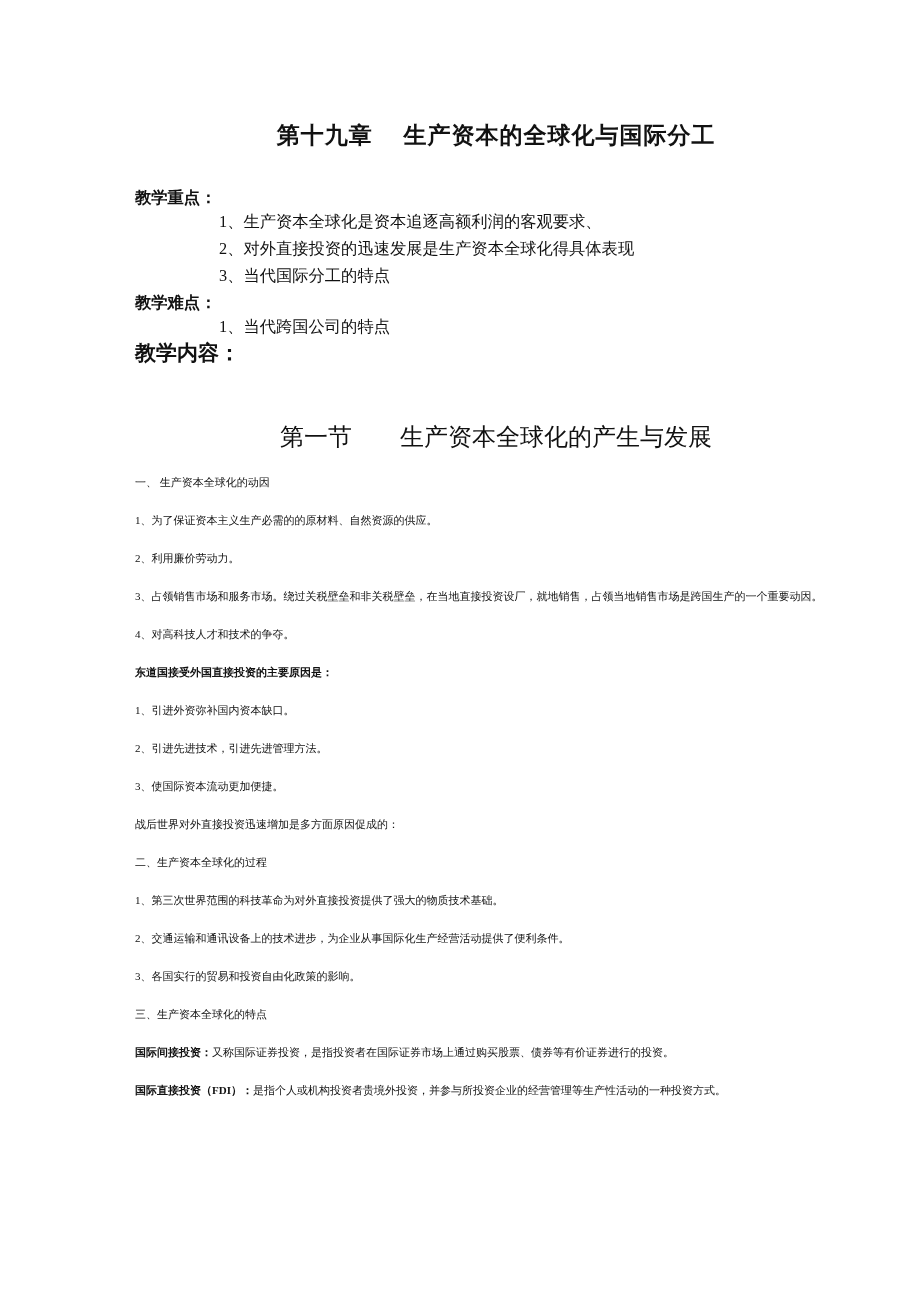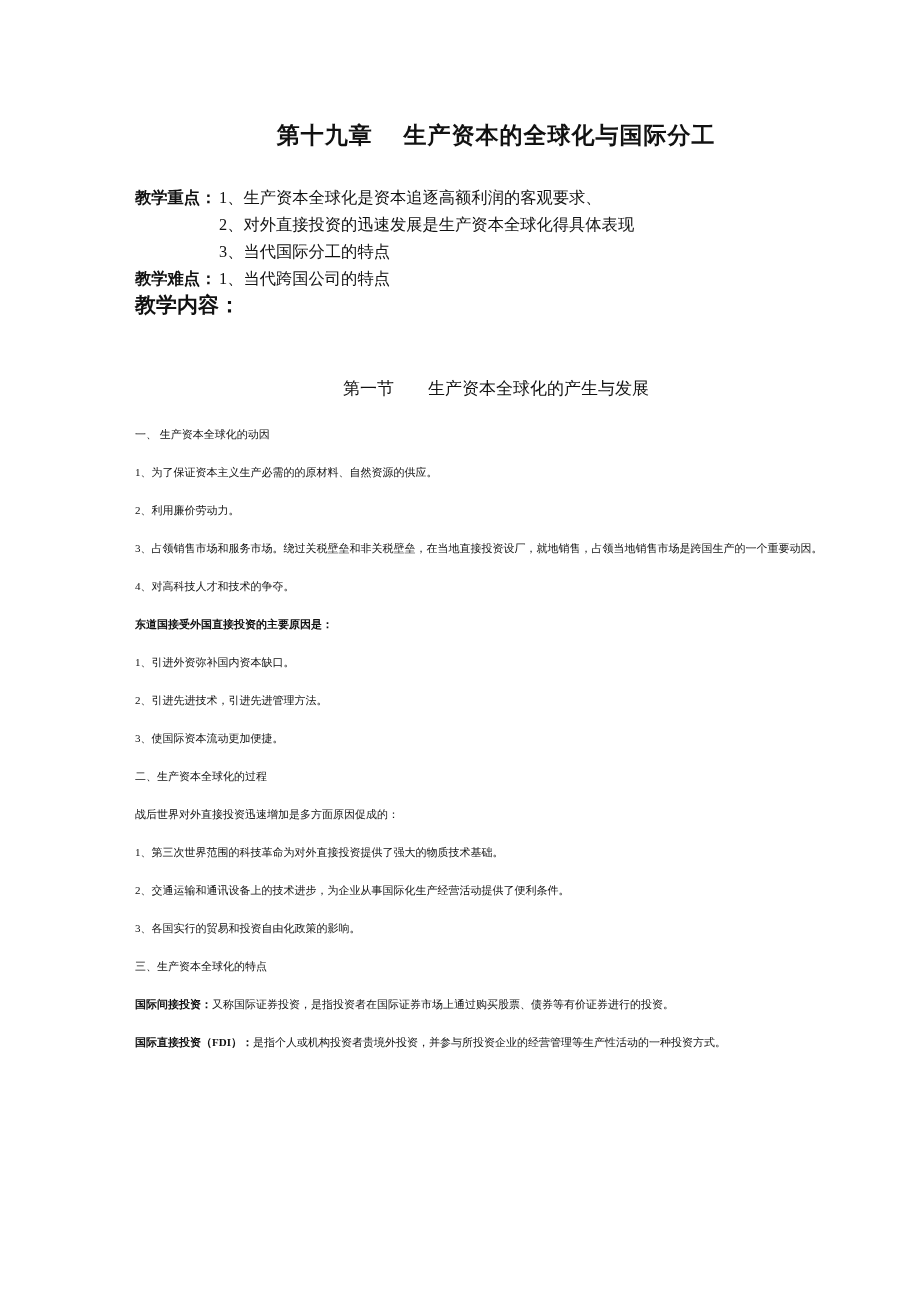--- a/index.html
+++ b/index.html
@@ -20,24 +20,24 @@
     font-weight: bold;
     text-align: center;
     margin: 0 0 32px 0;
     line-height: 32px;
     letter-spacing: 1px;
     white-space: pre;
   }
   .meta { font-size: 16.3px; line-height: 27px; }
   .meta-row { display: flex; align-items: flex-start; }
   .meta-label { font-weight: bold; flex: 0 0 84px; white-space: nowrap; }
-  .meta-items { flex: 1 1 auto; }
+  .meta-items { flex: 1 1 auto; margin-top: 24px; }
   .content-label { font-weight: bold; font-size: 21px; line-height: 27px; }
   .section-heading {
-    font-size: 17px;
+    font-size: 24px;
     font-weight: normal;
     text-align: center;
     margin: 56px 0 12px 0;
     line-height: 28px;
     white-space: pre;
   }
   .body { font-size: 11px; }
   .body p {
     margin: 0;
     line-height: 38px;
@@ -75,22 +75,22 @@
   <div class="body">
     <p><b></b><span>一、 生产资本全球化的动因</span></p>
     <p><b></b><span>1、为了保证资本主义生产必需的的原材料、自然资源的供应。</span></p>
     <p><b></b><span>2、利用廉价劳动力。</span></p>
     <p><b></b><span>3、占领销售市场和服务市场。绕过关税壁垒和非关税壁垒，在当地直接投资设厂，就地销售，占领当地销售市场是跨国生产的一个重要动因。</span></p>
     <p><b></b><span>4、对高科技人才和技术的争夺。</span></p>
     <p><b>东道国接受外国直接投资的主要原因是：</b><span></span></p>
     <p><b></b><span>1、引进外资弥补国内资本缺口。</span></p>
     <p><b></b><span>2、引进先进技术，引进先进管理方法。</span></p>
     <p><b></b><span>3、使国际资本流动更加便捷。</span></p>
+    <p><b></b><span>战后世界对外直接投资迅速增加是多方面原因促成的：</span></p>
     <p><b></b><span>二、生产资本全球化的过程</span></p>
-    <p><b></b><span>战后世界对外直接投资迅速增加是多方面原因促成的：</span></p>
     <p><b></b><span>1、第三次世界范围的科技革命为对外直接投资提供了强大的物质技术基础。</span></p>
     <p><b></b><span>2、交通运输和通讯设备上的技术进步，为企业从事国际化生产经营活动提供了便利条件。</span></p>
     <p><b></b><span>3、各国实行的贸易和投资自由化政策的影响。</span></p>
     <p><b></b><span>三、生产资本全球化的特点</span></p>
     <p><b>国际间接投资：</b><span>又称国际证券投资，是指投资者在国际证券市场上通过购买股票、债券等有价证券进行的投资。</span></p>
     <p><b>国际直接投资（FDI）：</b><span>是指个人或机构投资者贵境外投资，并参与所投资企业的经营管理等生产性活动的一种投资方式。</span></p>
   </div>
 
 </div>
 

